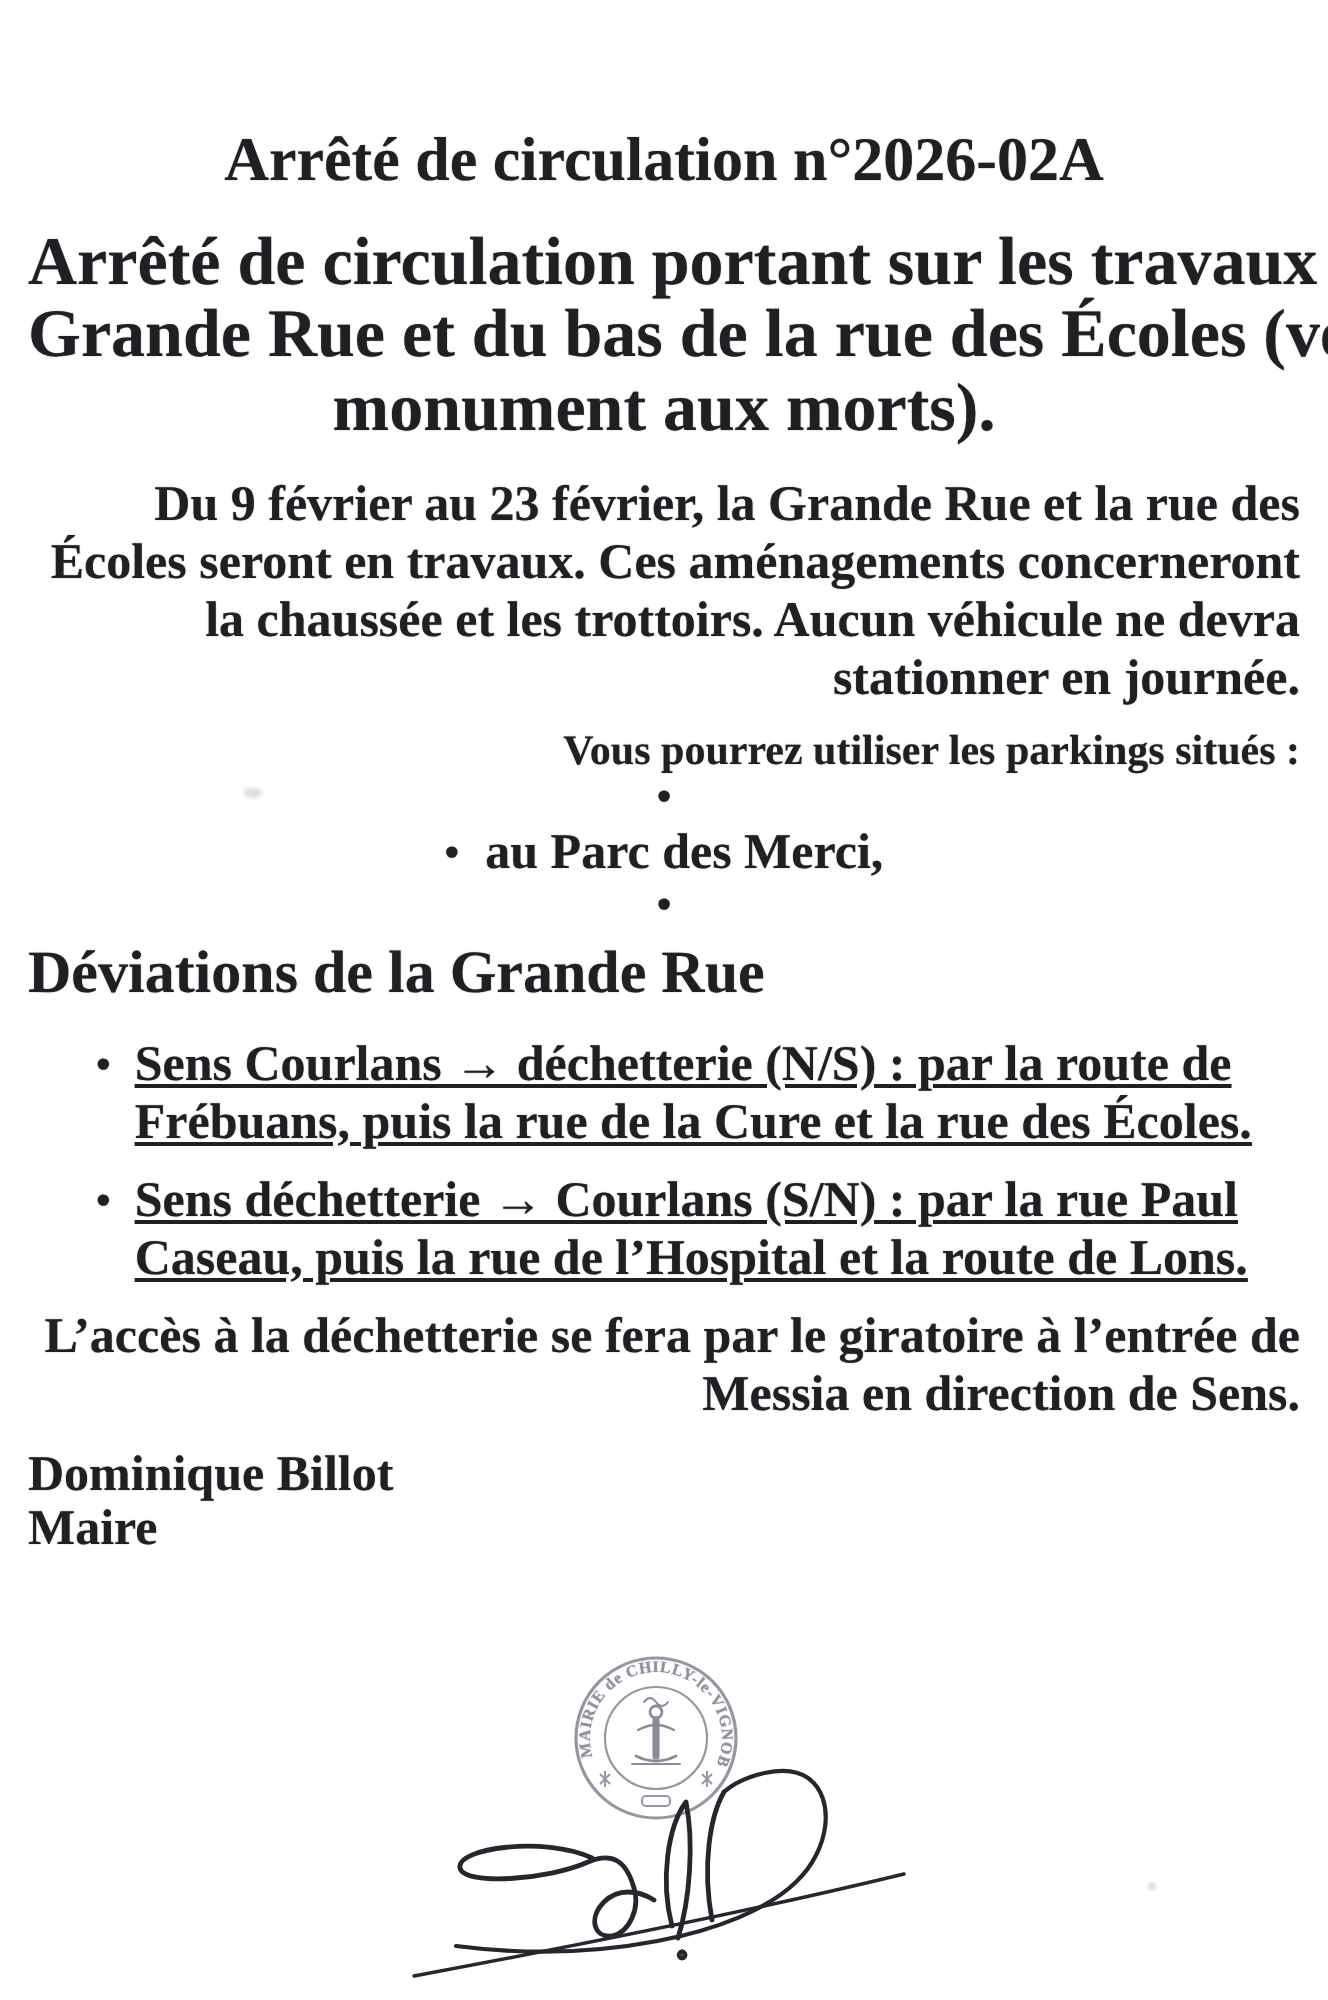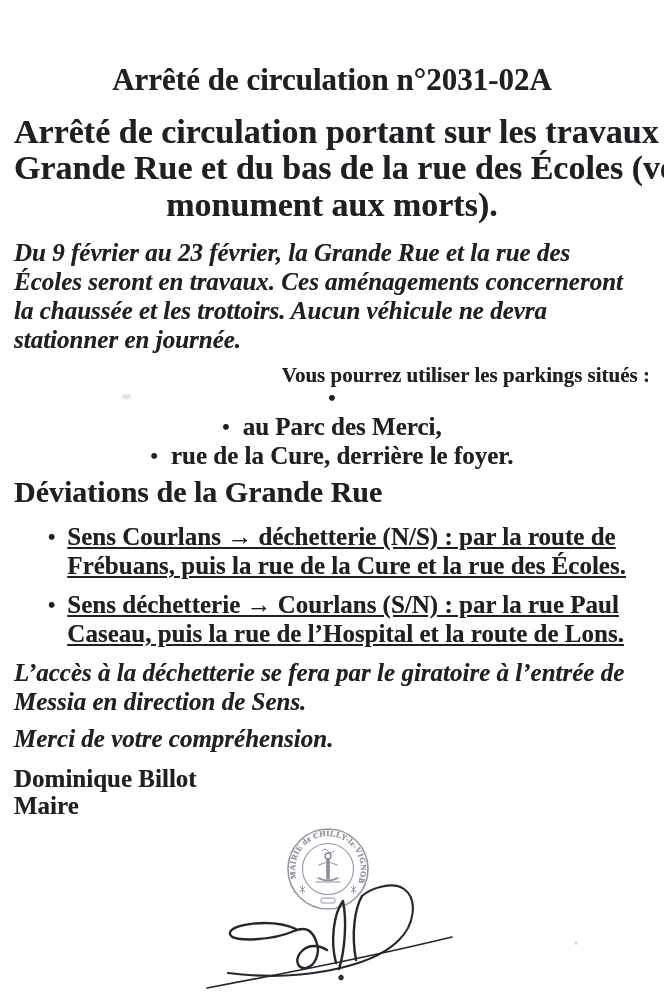--- a/index.html
+++ b/index.html
@@ -35,23 +35,22 @@
     margin: 16px 0 0 0;
     font-size: 34px;
     line-height: 1.08;
     text-align: center;
     white-space: pre;
   }
   .doc-para {
     margin: 14px 0 0 0;
     font-size: 25px;
     line-height: 1.16;
-    text-align: left;
-    white-space: pre;
-    font-style: italic;
+    text-align: right;
+    white-space: pre;
   }
   .parking-intro {
     margin: 9px 0 0 0;
     font-size: 21px;
     line-height: 1.16;
     text-align: right;
     white-space: pre;
   }
   .parking-list { margin: 0; }
   .parking-item {
@@ -118,21 +117,21 @@
     background: #9a9aa4;
   }
   .speck-1 { left: 122px; top: 394px; width: 9px; height: 5px; opacity: 0.35; filter: blur(1px); }
   .speck-2 { left: 574px; top: 941px; width: 4px; height: 4px; opacity: 0.3; filter: blur(0.5px); }
 </style>
 </head>
 <body>
 
 <div class="page">
 
-  <h1 class="doc-title">Arrêté de circulation n°2031-02A</h1>
+  <h1 class="doc-title">Arrêté de circulation n°2026-02A</h1>
 
   <p class="doc-subtitle">Arrêté de circulation portant sur les travaux de la
 Grande Rue et du bas de la rue des Écoles (vers le
 monument aux morts).</p>
 
   <p class="doc-para">Du 9 février au 23 février, la Grande Rue et la rue des
 Écoles seront en travaux. Ces aménagements concerneront
 la chaussée et les trottoirs. Aucun véhicule ne devra
 stationner en journée.</p>
 
@@ -141,21 +140,20 @@
   <div class="parking-list">
     <div class="parking-item">
       <span class="bullet">•</span>
     </div>
     <div class="parking-item">
       <span class="bullet">•</span>
       <span>au Parc des Merci,</span>
     </div>
     <div class="parking-item">
       <span class="bullet">•</span>
-      <span>rue de la Cure, derrière le foyer.</span>
     </div>
   </div>
 
   <h2 class="section-heading">Déviations de la Grande Rue</h2>
 
   <div class="dev-list">
     <div class="dev-item">
       <span class="bullet">•</span>
       <span class="dev-text">Sens Courlans → déchetterie (N/S) : par la route de
 Frébuans, puis la rue de la Cure et la rue des Écoles.</span>
@@ -163,21 +161,20 @@
     <div class="dev-item">
       <span class="bullet">•</span>
       <span class="dev-text">Sens déchetterie → Courlans (S/N) : par la rue Paul
 Caseau, puis la rue de l’Hospital et la route de Lons.</span>
     </div>
   </div>
 
   <p class="doc-para access-para">L’accès à la déchetterie se fera par le giratoire à l’entrée de
 Messia en direction de Sens.</p>
 
-  <p class="doc-para thanks-line">Merci de votre compréhension.</p>
 
   <div class="signer-block">
     <div>Dominique Billot</div>
     <div>Maire</div>
   </div>
 
   <div class="speck speck-1"></div>
   <div class="speck speck-2"></div>
 
   <div class="seal-area">

